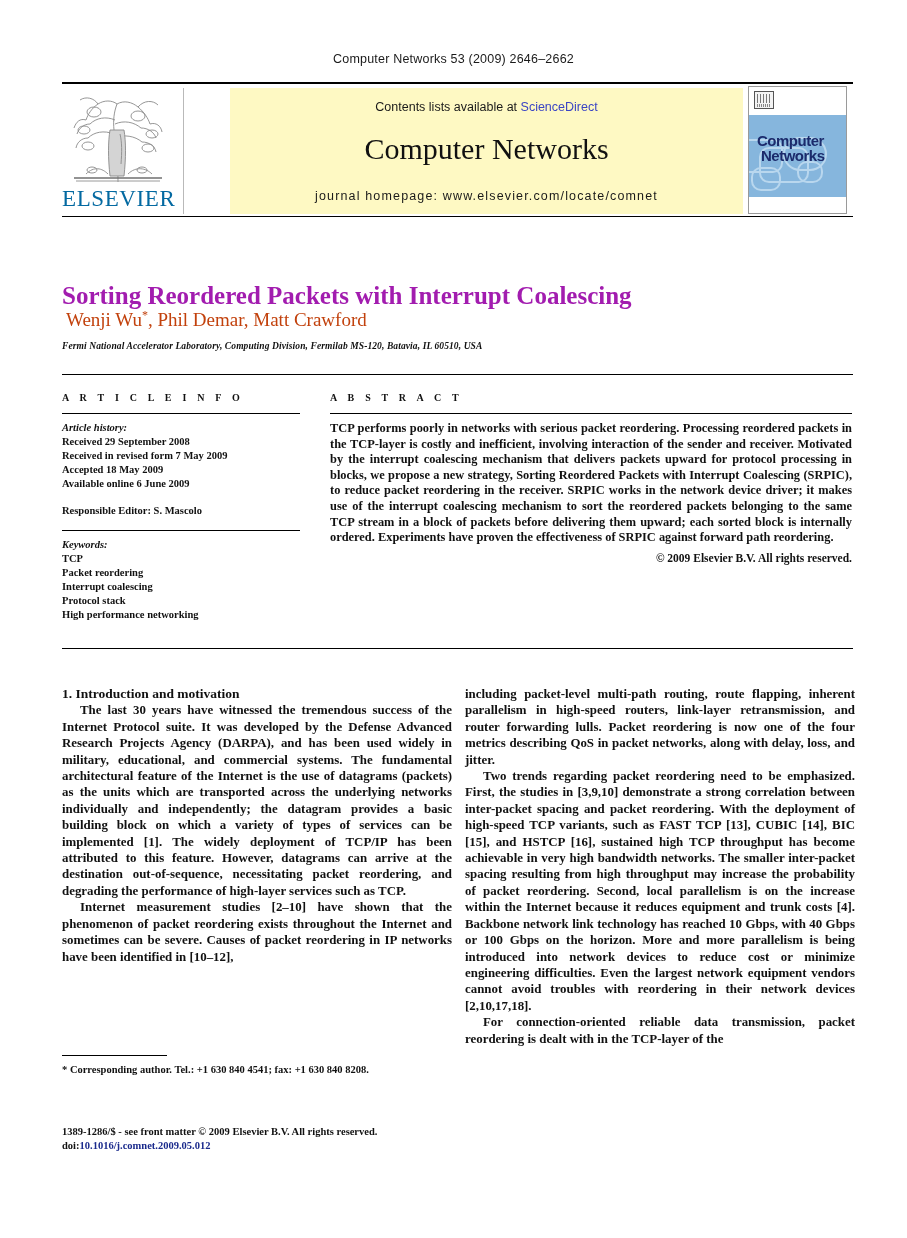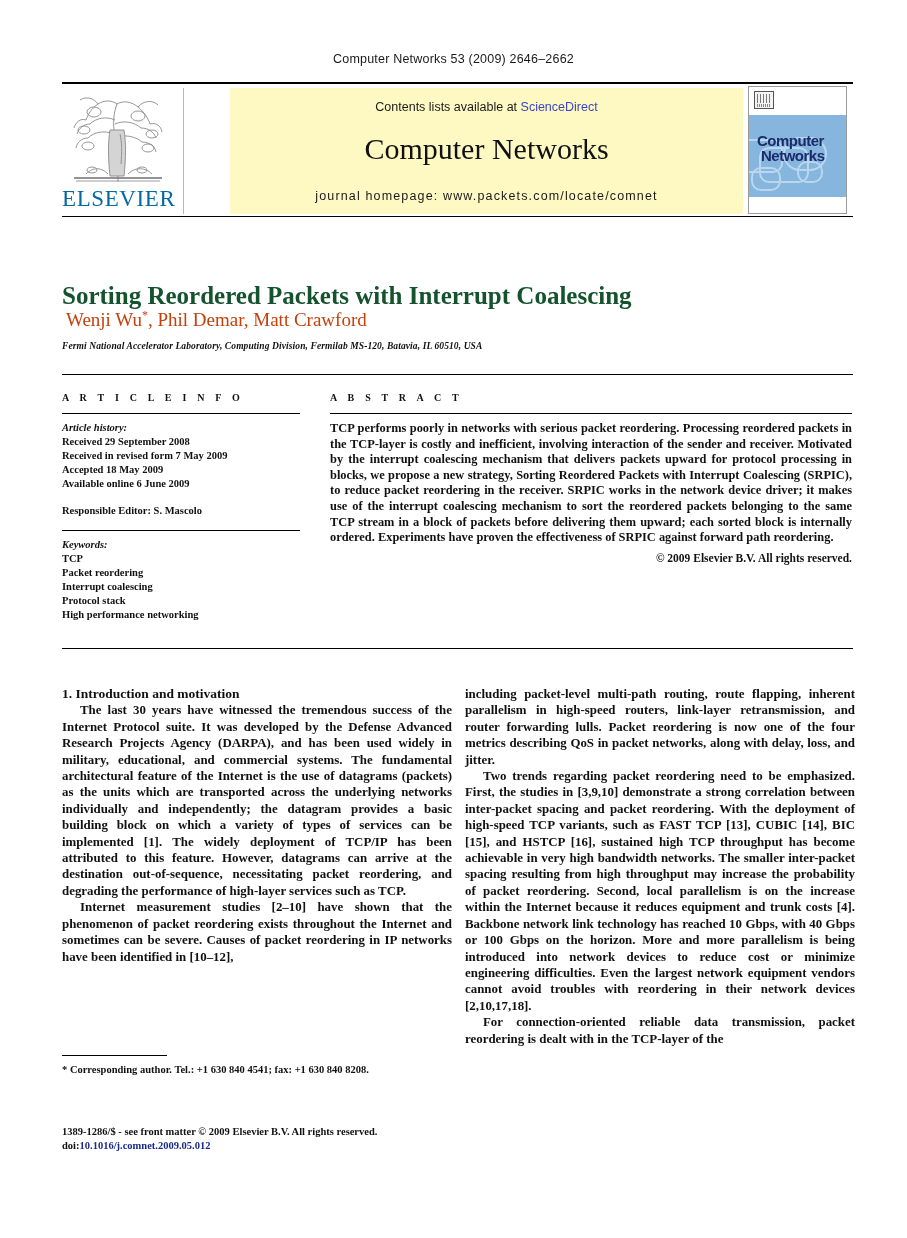--- a/index.html
+++ b/index.html
@@ -204,21 +204,21 @@
 
   
   .paper-title {
     position: absolute;
     top: 264px;
     left: 62px;
     width: 740px;
     font-family: "Liberation Serif", serif;
     font-size: 25px;
     line-height: 30px;
-    color: #14532d;
+    color: #a21caf;
   }
   .authors {
     position: absolute;
     top: 308px;
     left: 66px;
     width: 740px;
     font-family: "Liberation Serif", serif;
     font-size: 19px;
     color: #c2410c;
   }
@@ -422,21 +422,21 @@
         <line x1="8" y1="91" x2="92" y2="91" stroke="#9a9a9a" stroke-width="1"></line>
       </svg>
       <div class="elsevier-word">ELSEVIER</div>
     </div>
 
     <div class="journal-panel">
       <div class="contents-line">
         <span>Contents lists available at </span><span class="sd-link">ScienceDirect</span>
       </div>
       <div class="journal-title-big">Computer Networks</div>
-      <div class="homepage-line">journal homepage: www.packets.com/locate/comnet</div>
+      <div class="homepage-line">journal homepage: www.elsevier.com/locate/comnet</div>
     </div>
 
     <div class="cover">
       <div class="cover-top">
         <div class="cover-mini-logo"></div>
       </div>
       <div class="cover-blue">
         <div class="bubble" style="left:-12px; top:24px; width:42px; height:30px;"></div>
         <div class="bubble" style="left:10px; top:32px; width:46px; height:32px;"></div>
         <div class="bubble" style="left:34px; top:22px; width:40px; height:30px; border-radius:20px;"></div>

